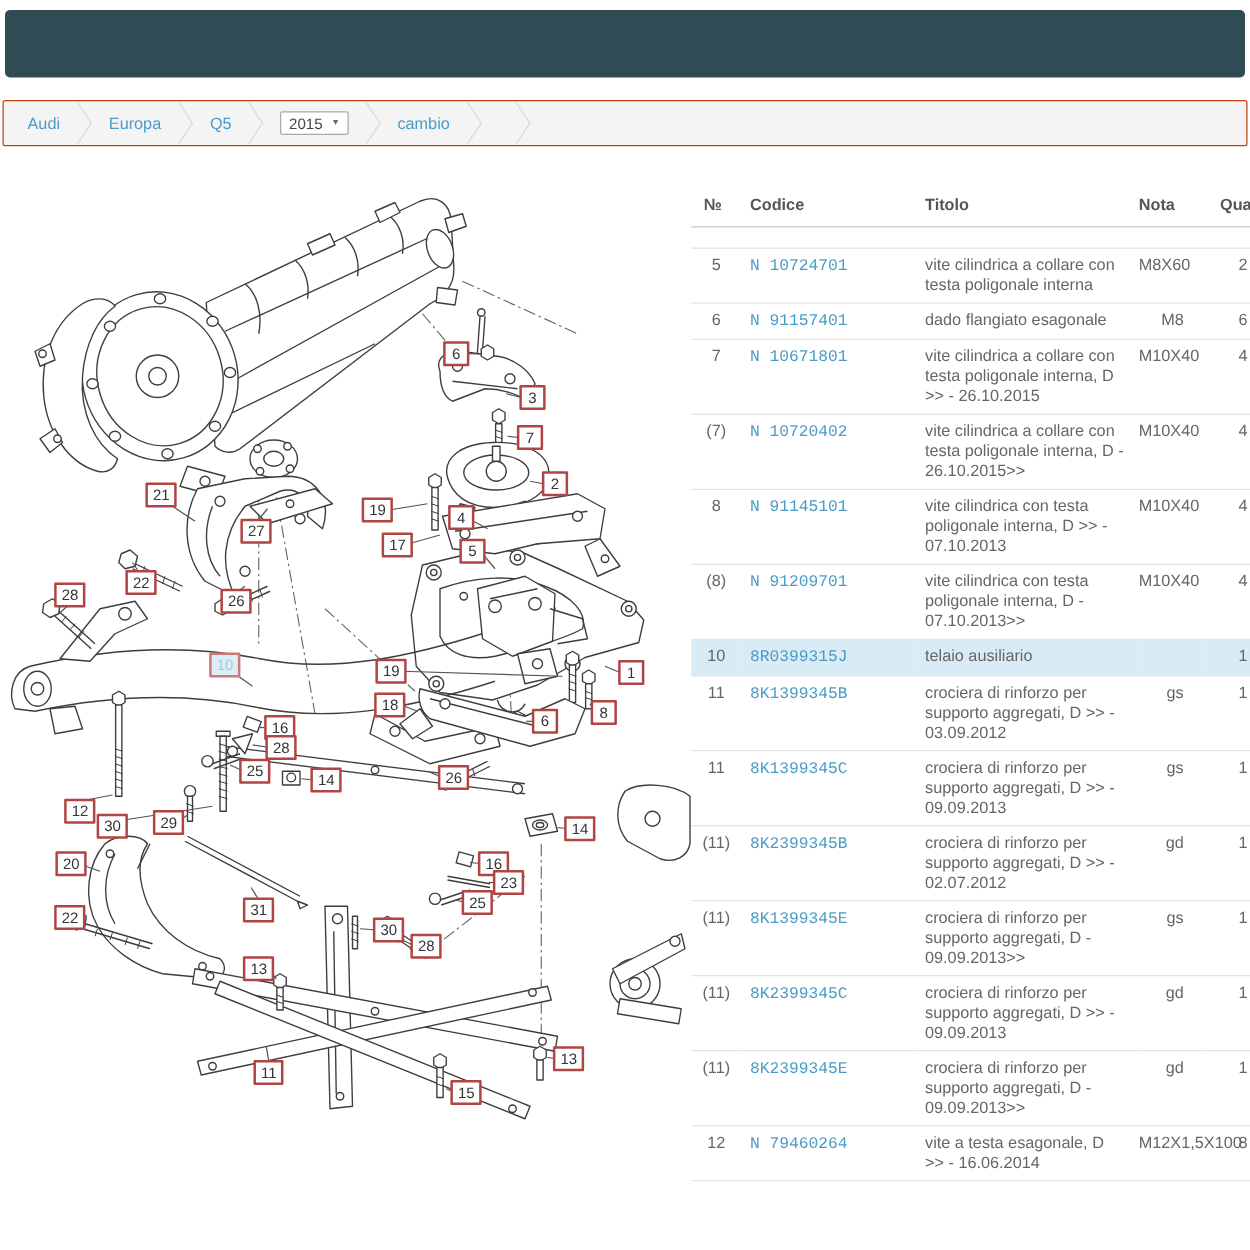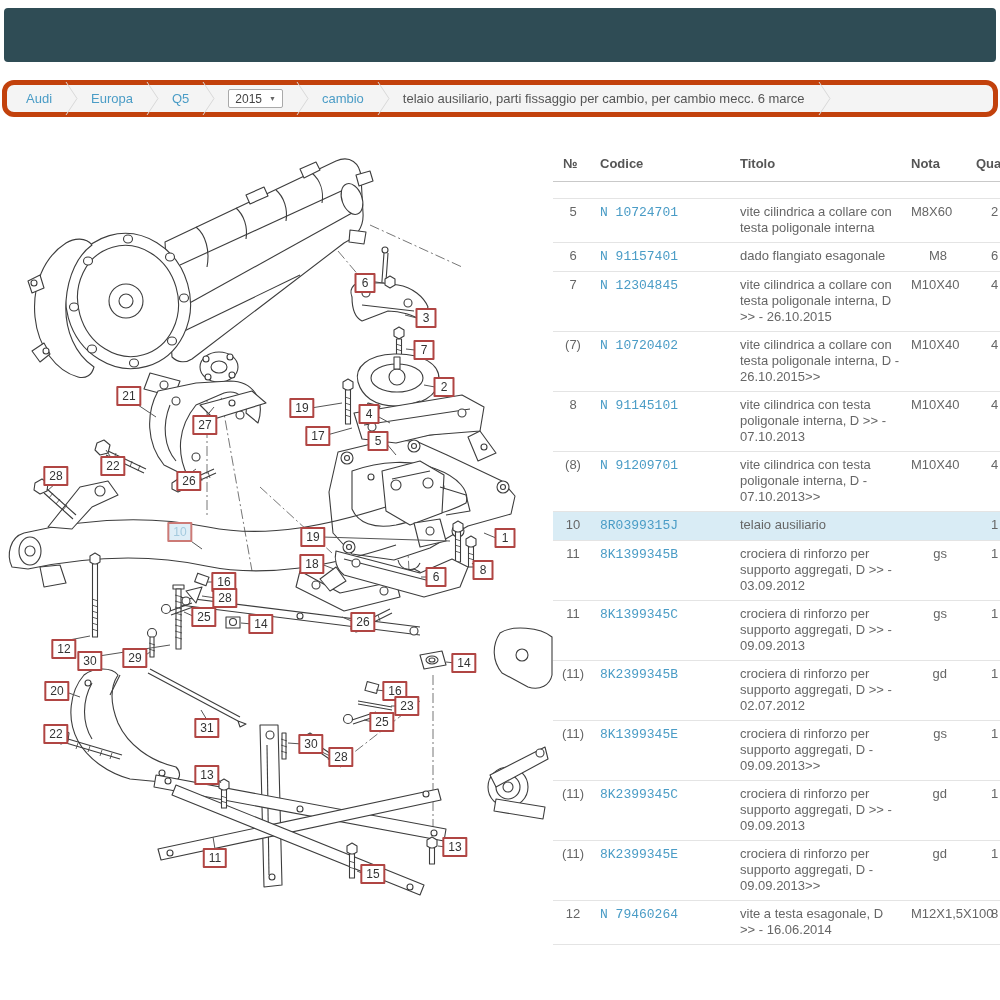--- a/index.html
+++ b/index.html
@@ -9,21 +9,21 @@
     -webkit-font-smoothing:antialiased;
   }
   
   #topbar{
     position:absolute;left:4px;right:4px;top:8px;height:54px;
     border-radius:4px;background:#2f4c55;
   }
   
   #breadcrumb{
     position:absolute;left:2px;right:2px;top:80px;height:37px;
-    background:#f4f4f4;border:5px solid #c2410c;border-radius:12px;
+    background:#f4f4f4;border:1px solid #c2410c;border-radius:2px;
     display:flex;align-items:center;font-size:13px;color:#555;
     box-sizing:border-box;white-space:nowrap;
   }
   #breadcrumb a{color:#4a9cc6;text-decoration:none;cursor:pointer;}
   .crumb-sep{flex:0 0 auto;margin:0 13px;display:block;height:35px;}
   .crumb-first{margin-left:19px;}
   .year-select{
     display:inline-flex;align-items:center;gap:7px;
     border:1px solid #a9a9a9;border-radius:2px;background:#fff;
     padding:1px 6px;height:15px;font-size:12px;color:#444;cursor:pointer;
@@ -95,21 +95,20 @@
     <span>2015</span>
     <span class="arrow">▼</span>
   </span>
   <svg class="crumb-sep" width="13" height="35" viewBox="0 0 13 35">
       <path d="M1,1 L12,17.5 L1,34" fill="none" stroke="#d9d9d9" stroke-width="1"></path>
     </svg>
   <a>cambio</a>
   <svg class="crumb-sep" width="13" height="35" viewBox="0 0 13 35">
       <path d="M1,1 L12,17.5 L1,34" fill="none" stroke="#d9d9d9" stroke-width="1"></path>
     </svg>
-  <span class="crumb-title">telaio ausiliario, parti fissaggio per cambio, per cambio mecc. 6 marce</span>
   <svg class="crumb-sep" width="13" height="35" viewBox="0 0 13 35">
       <path d="M1,1 L12,17.5 L1,34" fill="none" stroke="#d9d9d9" stroke-width="1"></path>
     </svg>
 </nav>
 
 <div id="diagram">
   <svg width="553" height="800" viewBox="0 0 553 800">
 
     <g>
       <path class="dash" d="M207,257 L207,382"></path>
@@ -476,21 +475,21 @@
   </tr>
       <tr>
     <td class="td-num">6</td>
     <td class="td-code"><a>N 91157401</a></td>
     <td class="td-title">dado flangiato esagonale</td>
     <td class="td-nota">M8</td>
     <td class="td-qty">6</td>
   </tr>
       <tr>
     <td class="td-num">7</td>
-    <td class="td-code"><a>N 12304845</a></td>
+    <td class="td-code"><a>N 10671801</a></td>
     <td class="td-title">vite cilindrica a collare con testa poligonale interna, D &gt;&gt; - 26.10.2015</td>
     <td class="td-nota">M10X40</td>
     <td class="td-qty">4</td>
   </tr>
       <tr>
     <td class="td-num">(7)</td>
     <td class="td-code"><a>N 10720402</a></td>
     <td class="td-title">vite cilindrica a collare con testa poligonale interna, D - 26.10.2015&gt;&gt;</td>
     <td class="td-nota">M10X40</td>
     <td class="td-qty">4</td>

